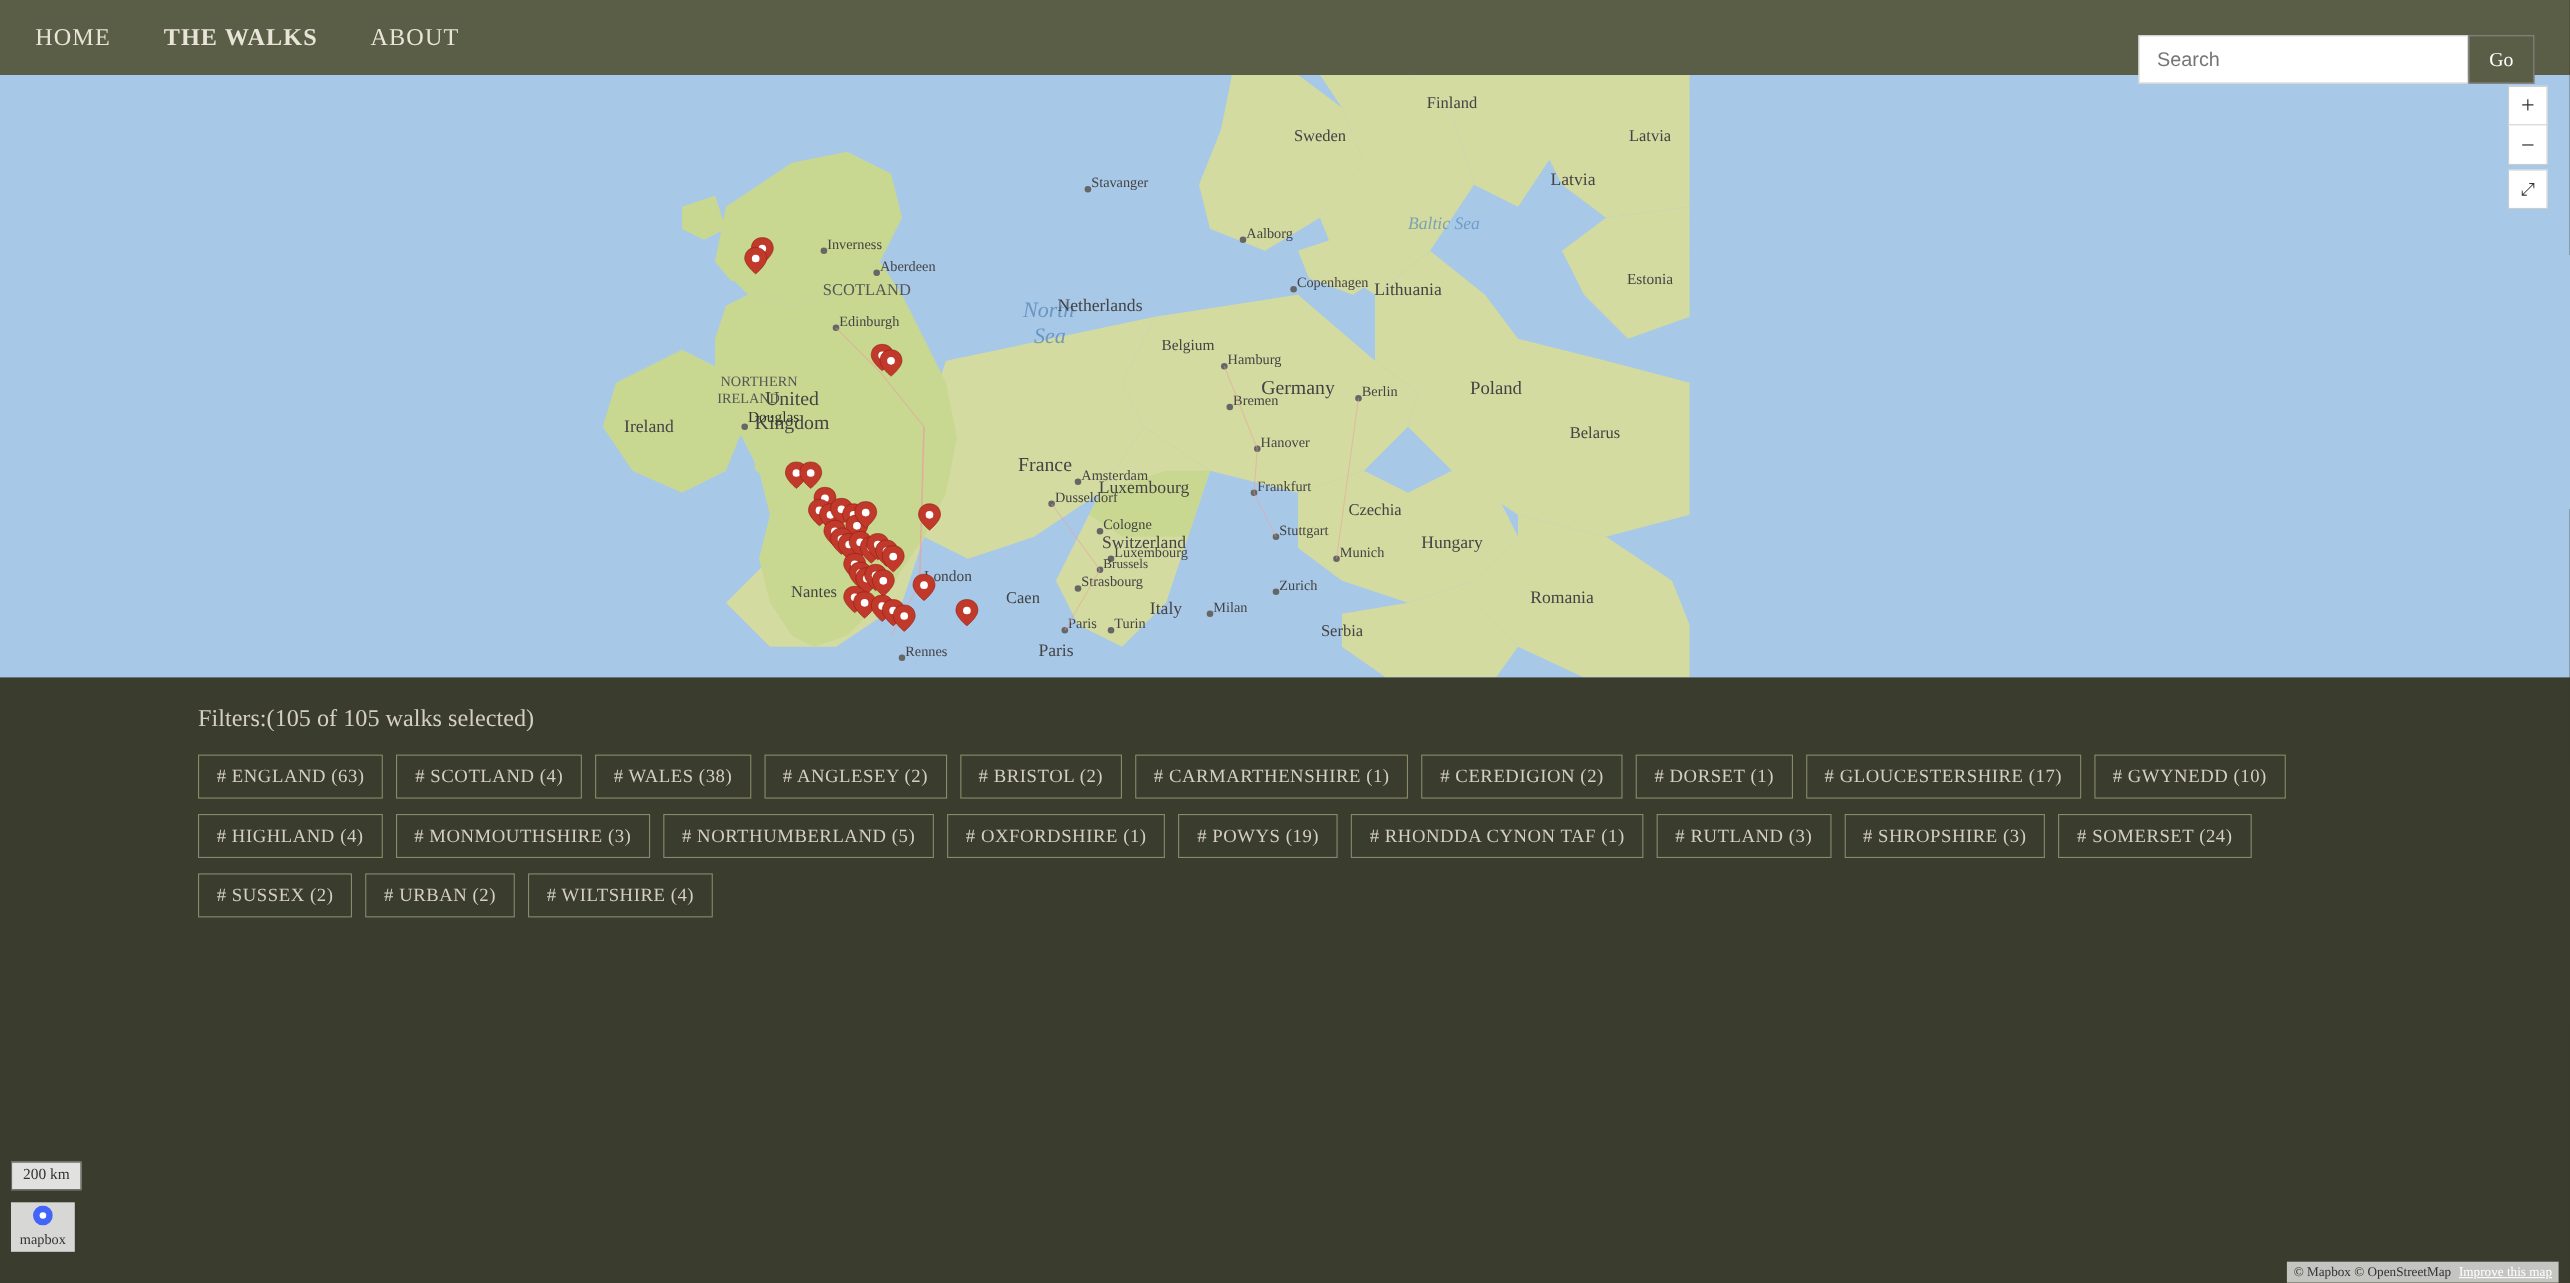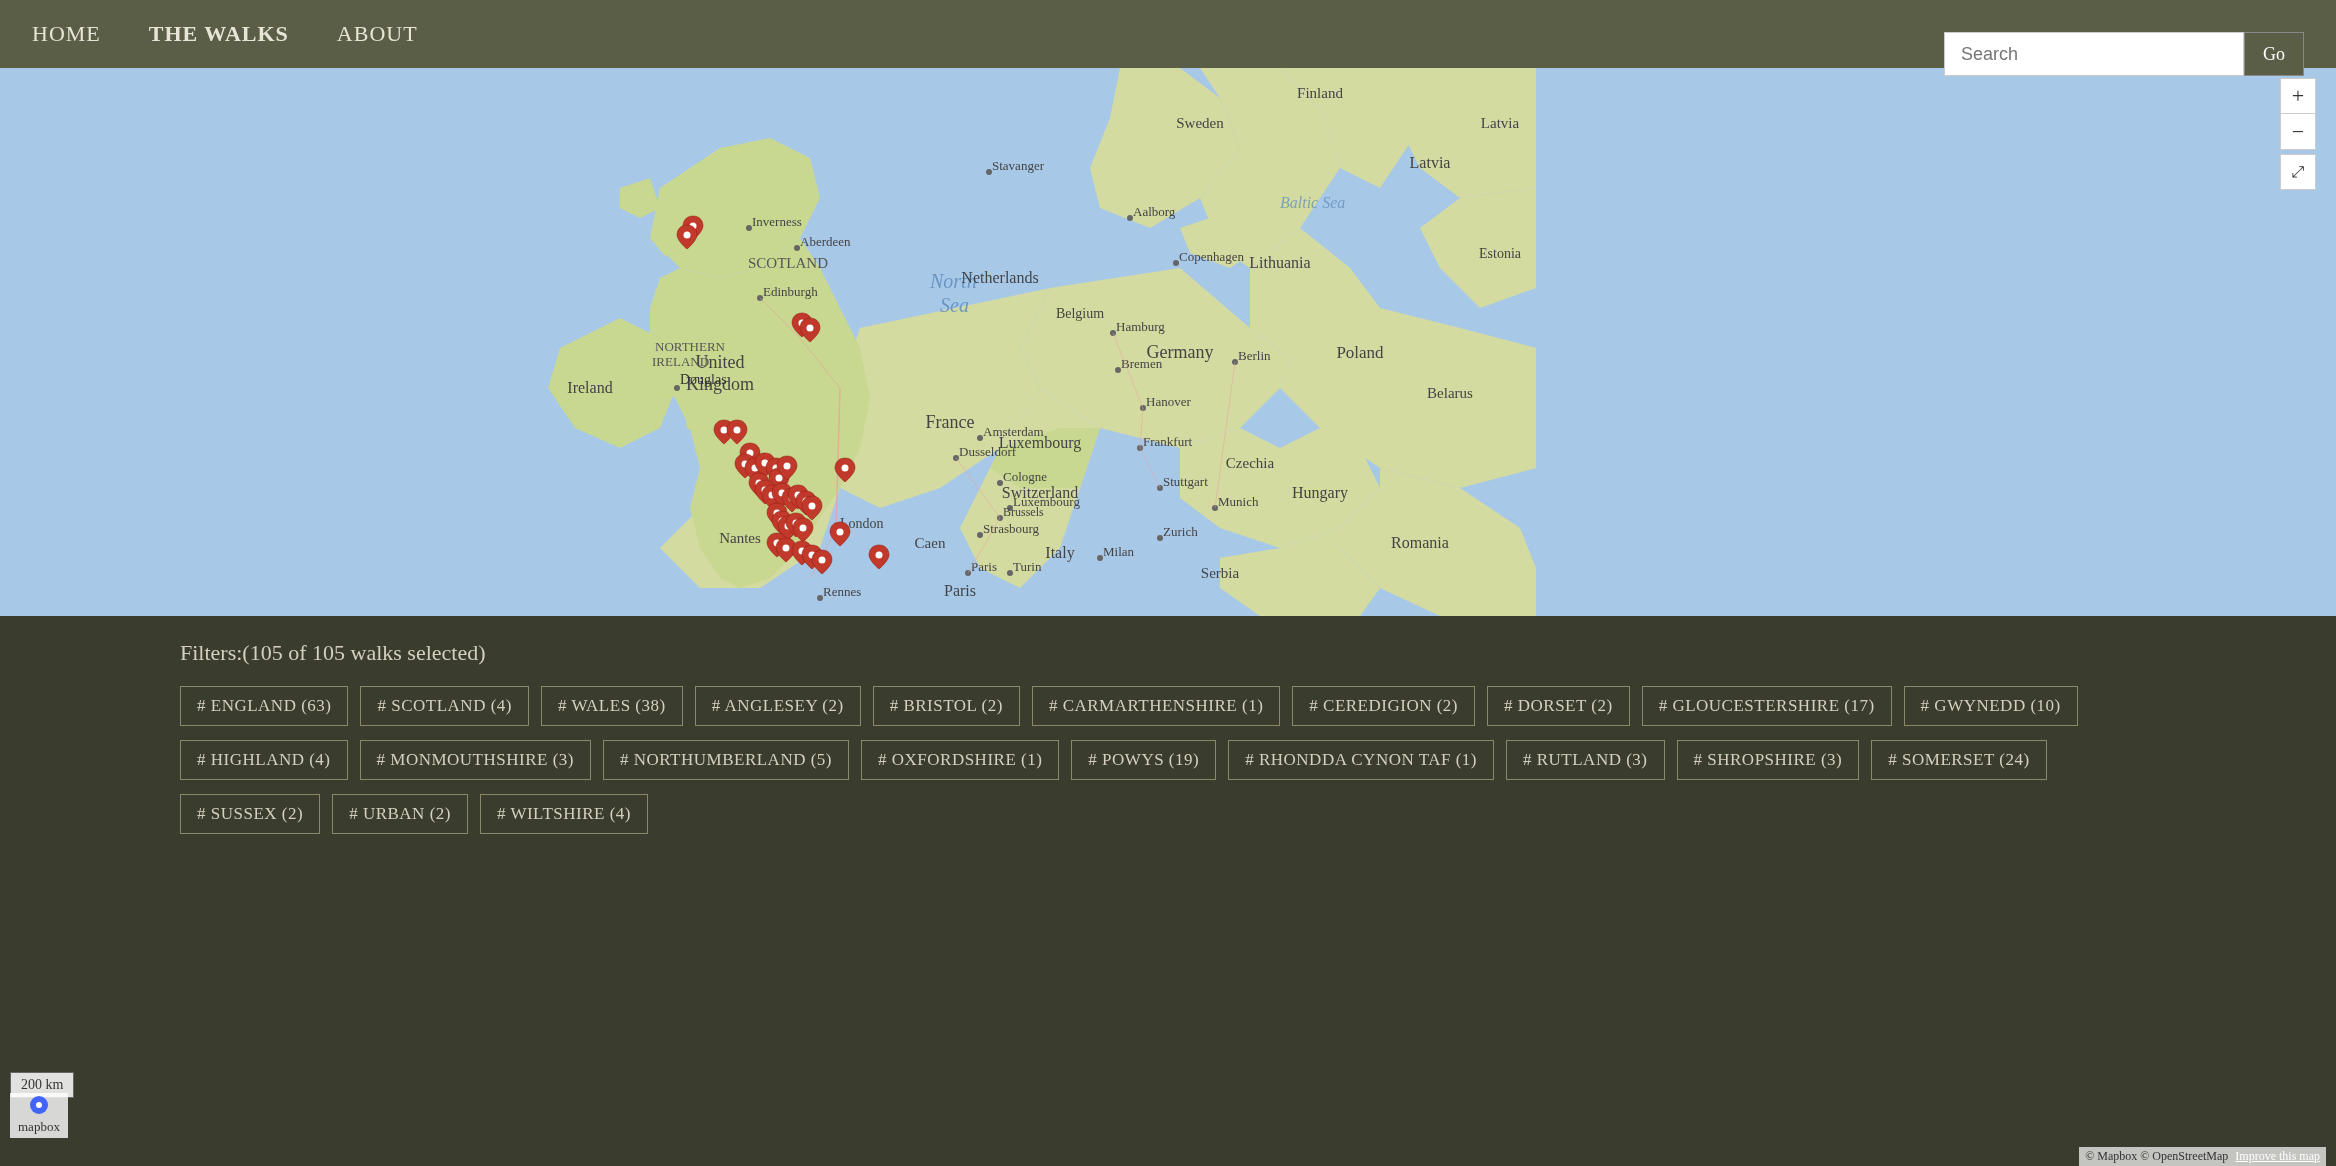--- a/index.html
+++ b/index.html
@@ -104,21 +104,21 @@
       display: flex;
       align-items: center;
       justify-content: center;
       cursor: pointer;
       color: #333;
     }
 
     
     .scale-bar {
       position: absolute;
-      bottom: 68px;
+      bottom: 84px;
       left: 10px;
       background: rgba(255,255,255,0.85);
       border: 1px solid #666;
       padding: 4px 10px;
       font-size: 14px;
       color: #333;
       z-index: 200;
     }
 
     
@@ -522,21 +522,21 @@
 <div id="filters-panel">
   <div class="filters-title">Filters:(105 of 105 walks selected)</div>
   <div class="tags-row">
   <span class="tag"># ENGLAND (63)</span>
       <span class="tag"># SCOTLAND (4)</span>
       <span class="tag"># WALES (38)</span>
       <span class="tag"># ANGLESEY (2)</span>
       <span class="tag"># BRISTOL (2)</span>
       <span class="tag"># CARMARTHENSHIRE (1)</span>
       <span class="tag"># CEREDIGION (2)</span>
-      <span class="tag"># DORSET (2)</span>
+      <span class="tag"># DORSET (1)</span>
       <span class="tag"># GLOUCESTERSHIRE (17)</span>
       <span class="tag"># GWYNEDD (10)</span>
     </div>
   <div class="tags-row">
   <span class="tag"># HIGHLAND (4)</span>
       <span class="tag"># MONMOUTHSHIRE (3)</span>
       <span class="tag"># NORTHUMBERLAND (5)</span>
       <span class="tag"># OXFORDSHIRE (1)</span>
       <span class="tag"># POWYS (19)</span>
       <span class="tag"># RHONDDA CYNON TAF (1)</span>

